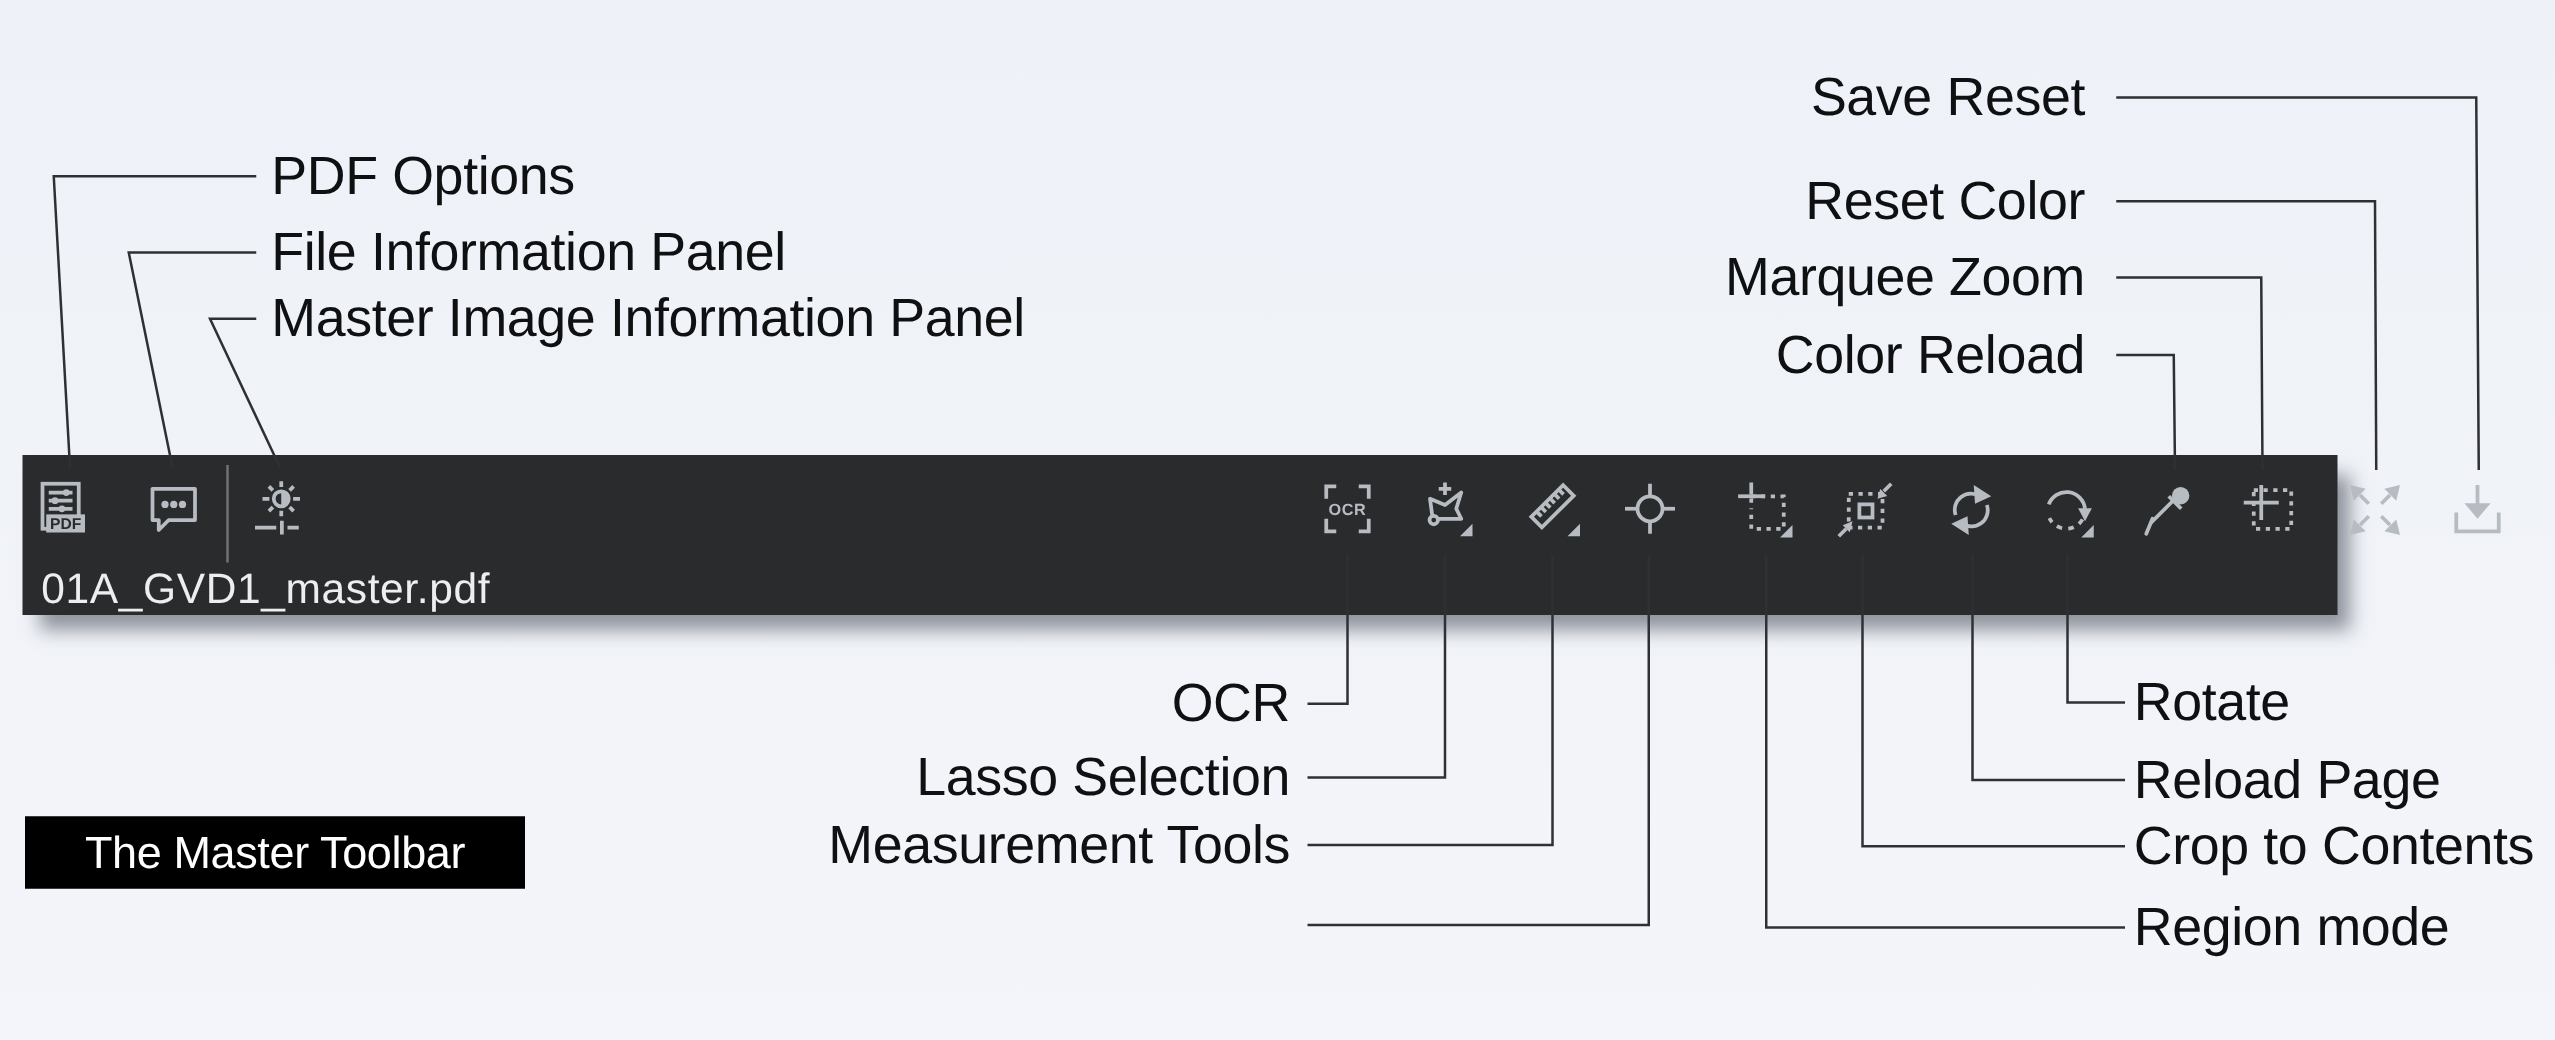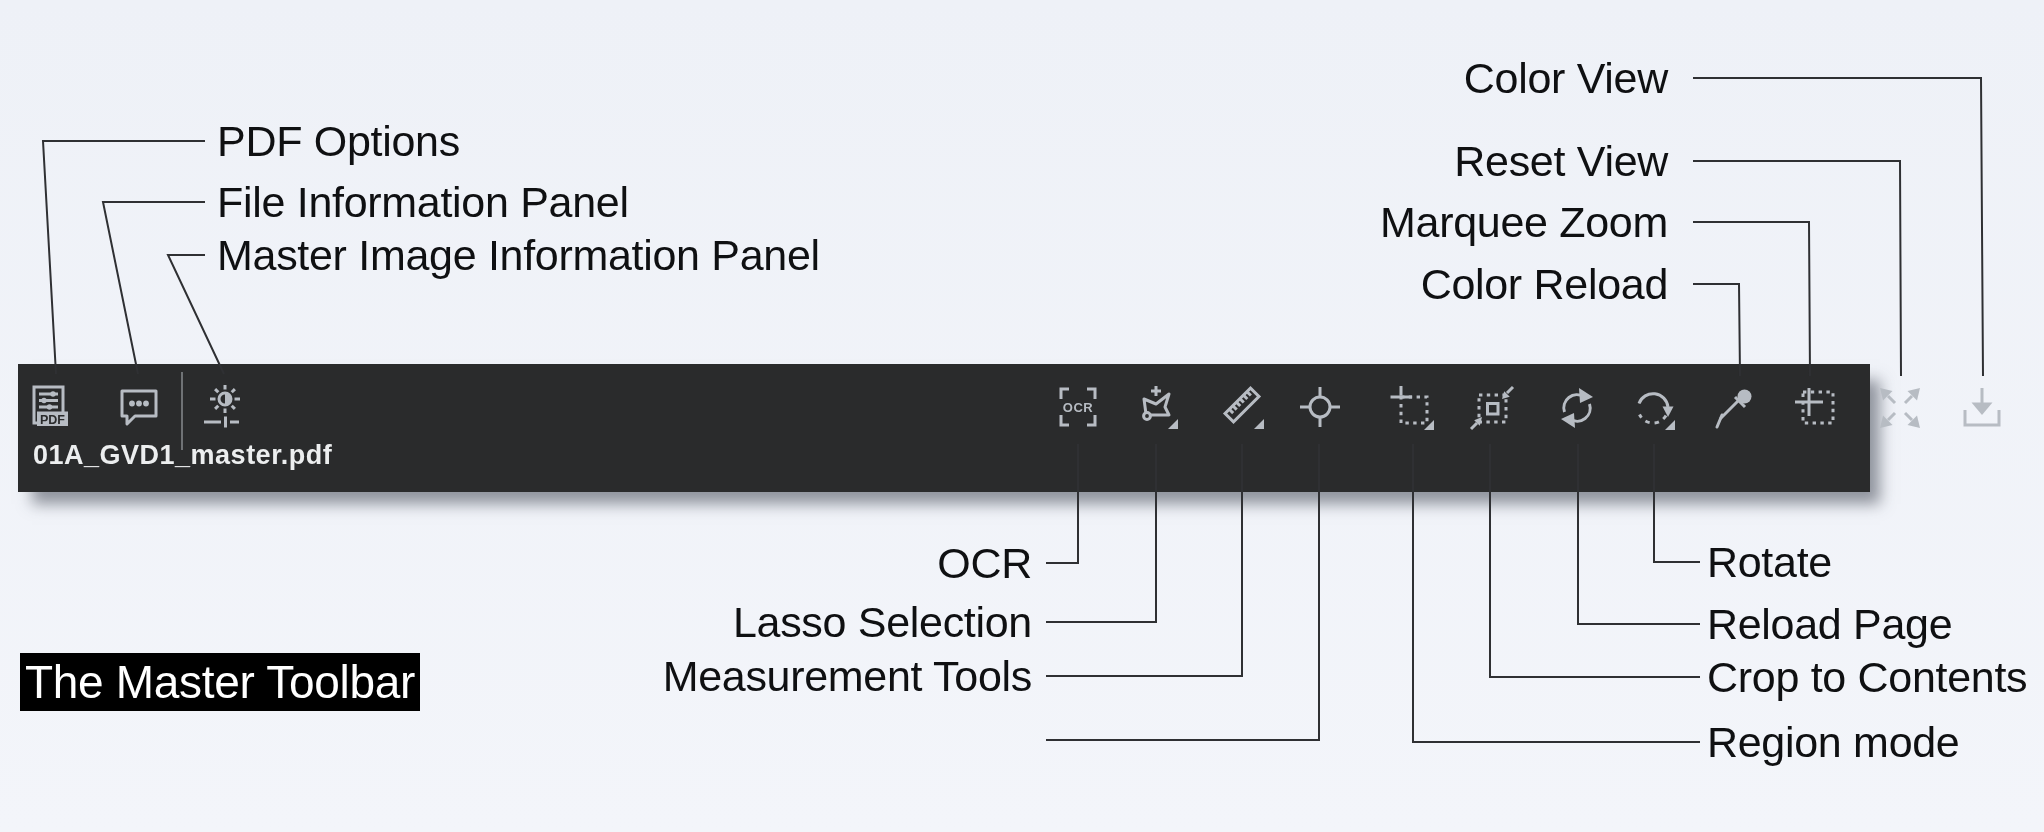--- a/index.html
+++ b/index.html
@@ -26,38 +26,38 @@
   .tool svg{width:48px;height:48px;display:block;}
   .tool svg *{stroke:var(--icon);fill:none;stroke-width:3;}
   .tool svg .fill{fill:var(--icon);stroke:none;}
   .tool svg text{fill:var(--icon);stroke:none;font-family:"Liberation Sans",sans-serif;font-weight:bold;}
   .tool svg text.dark{fill:#2a2b2c;}
   #separator{
     position:absolute;left:163px;top:8px;width:2px;height:78px;
     background:var(--separator);
   }
   #filename{
-    position:absolute;left:15px;top:76px;font-size:27px;letter-spacing:0.5px;
-    color:var(--filename-text);white-space:nowrap;font-weight:bold;
+    position:absolute;left:15px;top:88px;font-size:34px;letter-spacing:0.5px;
+    color:var(--filename-text);white-space:nowrap;
   }
   
   #lines{position:absolute;left:0;top:0;z-index:5;pointer-events:none;}
   #lines polyline{fill:none;stroke:var(--callout-line);stroke-width:2;}
   
   .callout{
     position:absolute;height:56px;display:flex;align-items:center;
     font-size:43px;letter-spacing:-0.3px;color:var(--label-text);white-space:nowrap;
   }
   .callout.right{justify-content:flex-end;}
   
   #caption{
     position:absolute;left:20px;top:653px;width:400px;height:58px;
     background:var(--caption-bg);color:var(--caption-fg);
     display:flex;align-items:center;justify-content:center;
-    font-size:46px;letter-spacing:-0.3px;
+    font-size:36px;letter-spacing:-0.3px;
   }
 </style>
 </head>
 <body>
 
 <div id="canvas">
 
   <svg id="lines" width="2044" height="832">
     <polyline points="205,141 43,141 56,374"></polyline>
     <polyline points="205,202 103,202 138,374"></polyline>
@@ -242,22 +242,22 @@
       </svg>
     </button>
 
     <div id="filename">01A_GVD1_master.pdf</div>
   </div>
 
   <div class="callout" style="left:217px;top:113px">PDF Options</div>
   <div class="callout" style="left:217px;top:174px">File Information Panel</div>
   <div class="callout" style="left:217px;top:227px">Master Image Information Panel</div>
 
-  <div class="callout right" style="right:376px;top:50px">Color View</div>
-  <div class="callout right" style="right:376px;top:133px">Reset View</div>
+  <div class="callout right" style="right:376px;top:50px">Save Reset</div>
+  <div class="callout right" style="right:376px;top:133px">Reset Color</div>
   <div class="callout right" style="right:376px;top:194px">Marquee Zoom</div>
   <div class="callout right" style="right:376px;top:256px">Color Reload</div>
 
   <div class="callout right" style="right:1012px;top:535px">OCR</div>
   <div class="callout right" style="right:1012px;top:594px">Lasso Selection</div>
   <div class="callout right" style="right:1012px;top:648px">Measurement Tools</div>
 
   <div class="callout" style="left:1707px;top:534px">Rotate</div>
   <div class="callout" style="left:1707px;top:596px">Reload Page</div>
   <div class="callout" style="left:1707px;top:649px">Crop to Contents</div>

